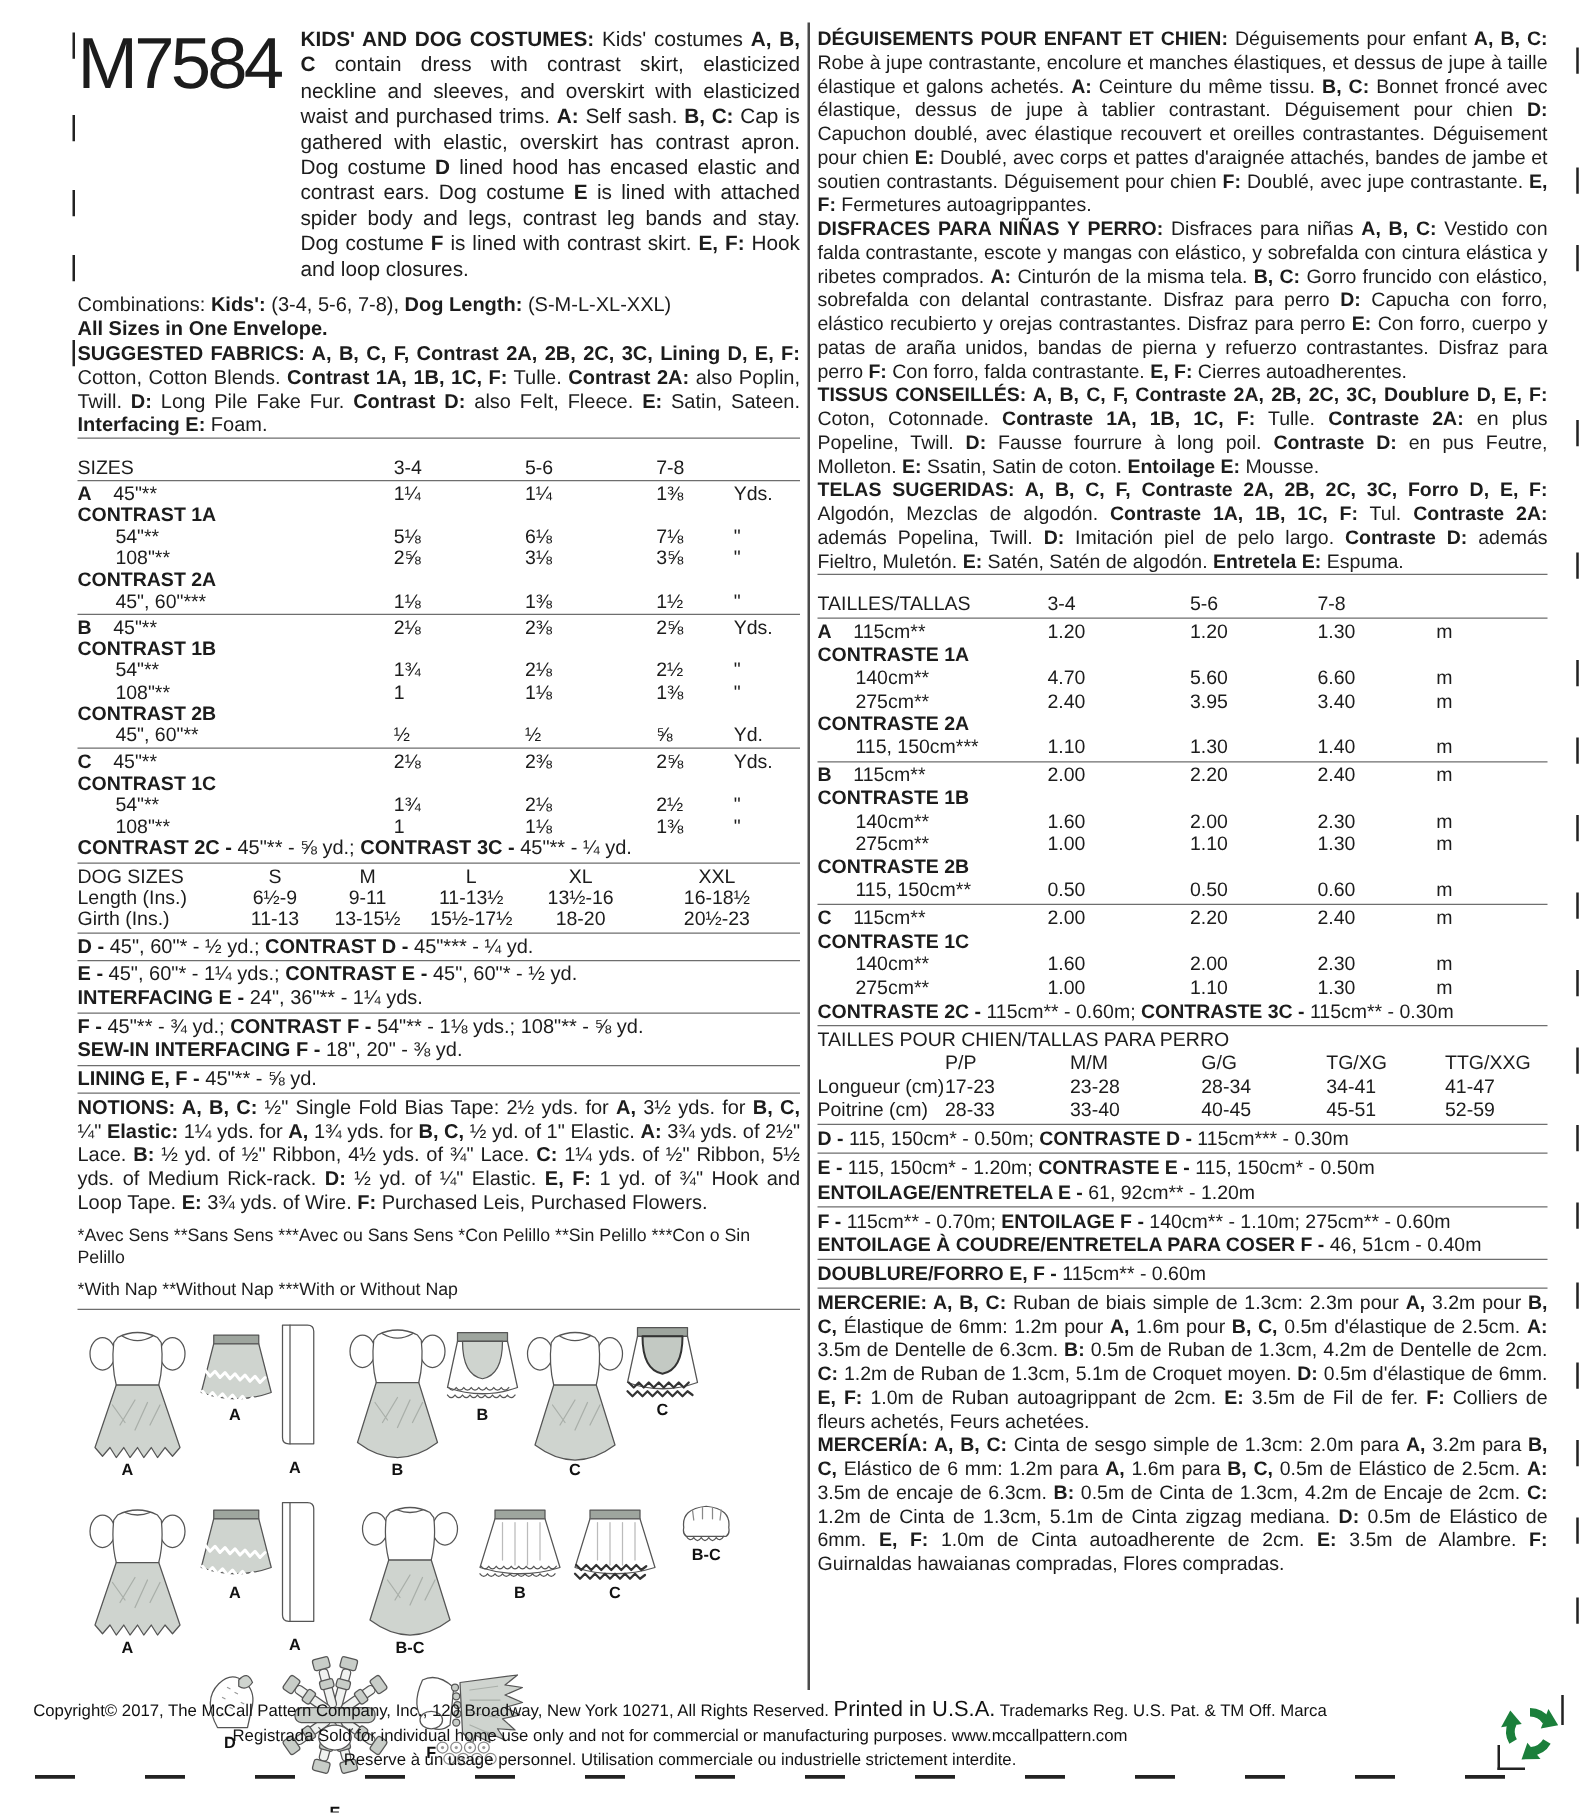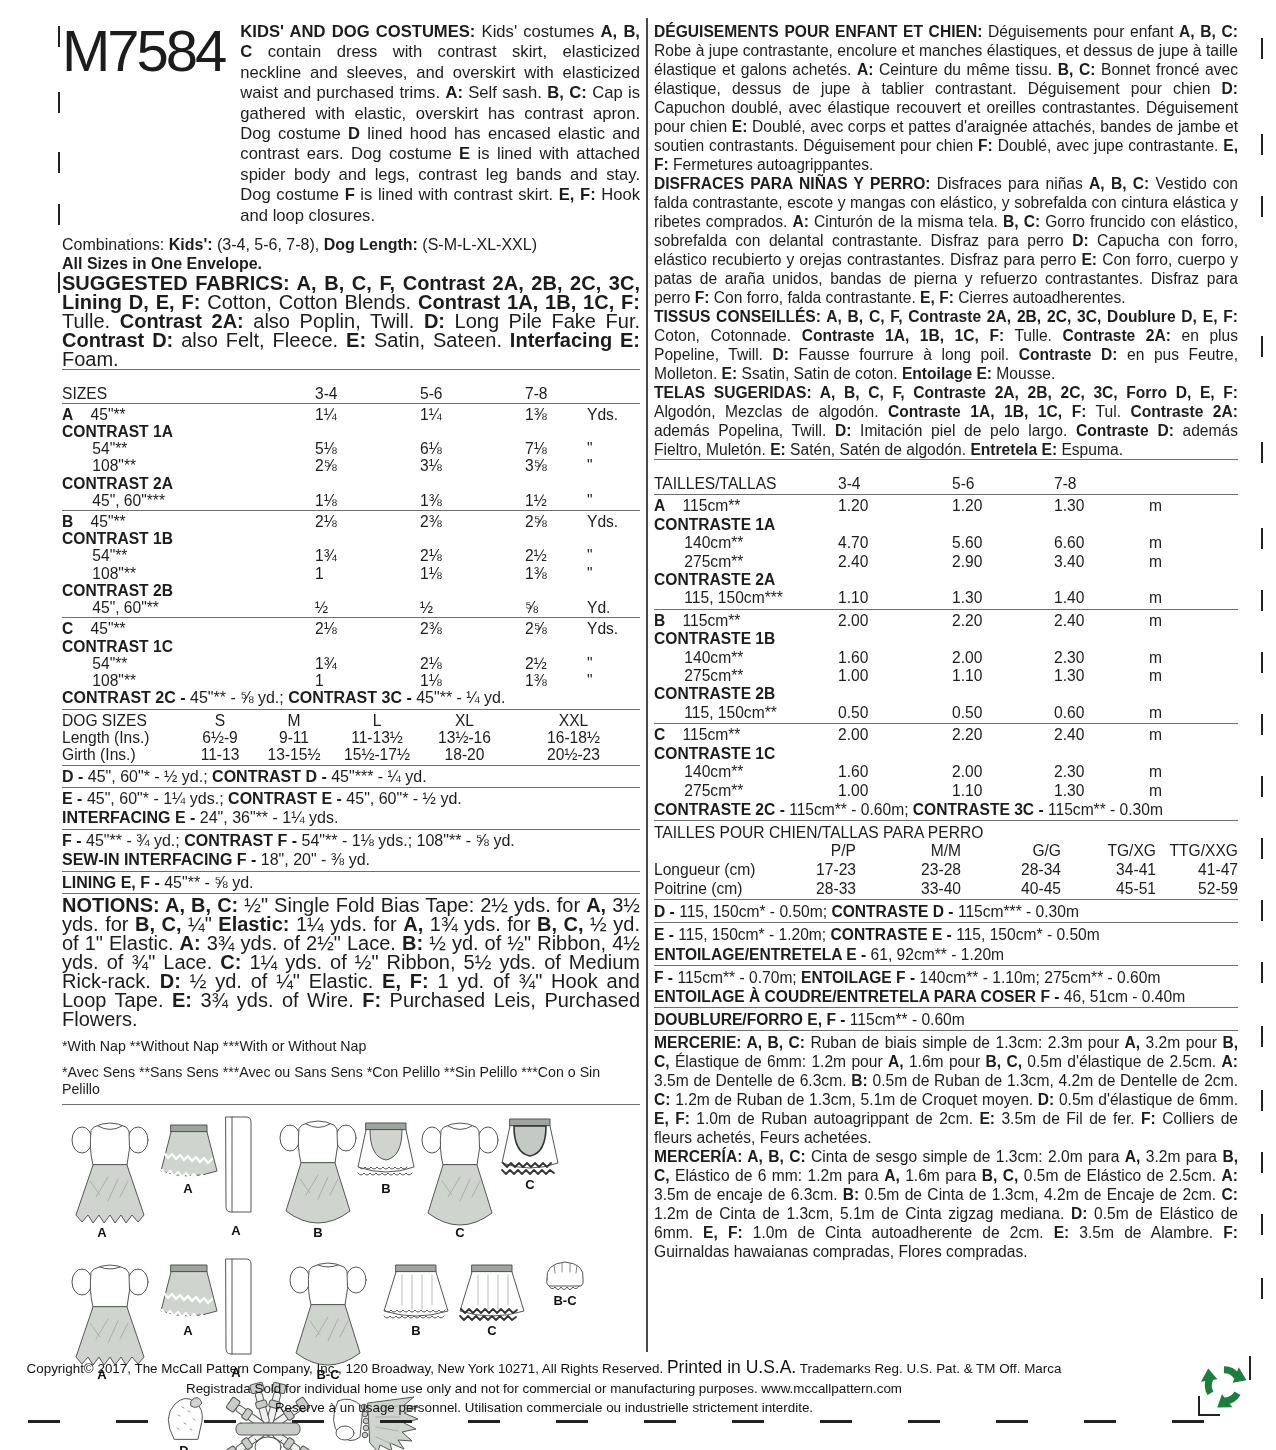--- a/index.html
+++ b/index.html
@@ -7,34 +7,34 @@
   body{width:1276px;height:1450px;position:relative;font-family:"Liberation Sans",sans-serif;color:#1c1c1c;overflow:hidden}
   b{font-weight:bold}
   .col-left{position:absolute;left:62px;top:22px;width:578px}
   .col-right{position:absolute;left:654px;top:22px;width:584px}
   .divider{position:absolute;left:646px;top:18px;width:2px;height:1334px;background:#4a4a4a}
   
   .hdr{display:flex;gap:16px;margin-bottom:10px}
   .pnum{font-size:58px;font-weight:normal;letter-spacing:-3px;line-height:.85;padding-top:4px}
   .desc{flex:1;font-size:16.6px;line-height:20.4px;text-align:justify}
   
-  .rich{font-size:20px;line-height:19px;text-align:justify}
+  .rich{font-size:16px;line-height:19px;text-align:justify}
   .line{font-size:16px;line-height:18.8px}
   .rb{border-bottom:1.4px solid #6e6e6e;padding-bottom:1px;margin-bottom:2px}
   .rt{border-top:1.4px solid #6e6e6e;padding-top:15px}
   
   .tbl .tr{display:grid;font-size:15.6px;line-height:17.2px}
   .tbl .tr.span{display:block}
   .tbl .td{white-space:pre-wrap}
   .tbl-yard .tr{grid-template-columns:253px 105px 105px 62px 1fr}
   .tbl-dog .tr{grid-template-columns:122px 72px 76px 90px 85px 1fr}
   .tbl-dog .td:not(:first-child){text-align:center}
   .tbl-met .tr{grid-template-columns:184px 114px 102px 95px 1fr;line-height:18.4px}
   .tbl-dogmet .tr{grid-template-columns:102px 100px 105px 100px 95px 1fr;line-height:18.6px}
-  .tbl-dogmet .td:not(:first-child){text-align:right}
+  .tbl-dogmet .td:not(:first-child){text-align:left}
   .notes{font-size:14.2px;line-height:17px;margin-top:9px}
   .endrule{border-bottom:1.6px solid #6e6e6e;margin-top:6px}
   .rc .rich{font-size:15.6px;line-height:19px}
   .rc .line{font-size:15.6px;line-height:19.2px}
   .gap18{margin-top:18px}
   
   .figs{display:block;margin-top:8px}
   .lbl{font:bold 13px "Liberation Sans",sans-serif;fill:#111}
   
   .footer{position:absolute;left:0;top:1358px;width:1088px;text-align:center;font-size:13.4px;line-height:19.5px;color:#111}
@@ -215,22 +215,22 @@
     </div>
   <div>
       <div class="line rb"><b>D - </b>45", 60"* - ½ yd.; <b>CONTRAST D - </b>45"*** - ¼ yd.</div>
       <div class="line"><b>E - </b>45", 60"* - 1¼ yds.; <b>CONTRAST E - </b>45", 60"* - ½ yd.</div>
       <div class="line rb"><b>INTERFACING E - </b>24", 36"** - 1¼ yds.</div>
       <div class="line"><b>F - </b>45"** - ¾ yd.; <b>CONTRAST F - </b>54"** - 1⅛ yds.; 108"** - ⅝ yd.</div>
       <div class="line rb"><b>SEW-IN INTERFACING F - </b>18", 20" - ⅜ yd.</div>
       <div class="line rb"><b>LINING E, F - </b>45"** - ⅝ yd.</div>
     </div>
   <div class="rich"><b>NOTIONS: A, B, C:</b> ½" Single Fold Bias Tape: 2½ yds. for <b>A,</b> 3½ yds. for <b>B, C,</b> ¼" <b>Elastic:</b> 1¼ yds. for <b>A,</b> 1¾ yds. for <b>B, C,</b> ½ yd. of 1" Elastic. <b>A:</b> 3¾ yds. of 2½" Lace. <b>B:</b> ½ yd. of ½" Ribbon, 4½ yds. of ¾" Lace. <b>C:</b> 1¼ yds. of ½" Ribbon, 5½ yds. of Medium Rick-rack. <b>D:</b> ½ yd. of ¼" Elastic. <b>E, F:</b> 1 yd. of ¾" Hook and Loop Tape. <b>E:</b> 3¾ yds. of Wire. <b>F:</b> Purchased Leis, Purchased Flowers.</div>
+  <div class="notes">*Avec Sens **Sans Sens ***Avec ou Sans Sens   *Con Pelillo **Sin Pelillo ***Con o Sin Pelillo</div>
   <div class="notes">*With Nap **Without Nap ***With or Without Nap</div>
-  <div class="notes">*Avec Sens **Sans Sens ***Avec ou Sans Sens   *Con Pelillo **Sin Pelillo ***Con o Sin Pelillo</div>
   <div class="endrule"></div>
 
   <svg class="figs" width="578" height="400" viewBox="0 0 578 400">
     <g stroke-linejoin="round" stroke-linecap="round">
 
       <g transform="translate(8,2)">
         <ellipse cx="12" cy="25" rx="10" ry="13" fill="#fff" stroke="#555"></ellipse>
         <ellipse cx="68" cy="25" rx="10" ry="13" fill="#fff" stroke="#555"></ellipse>
         <path d="M24,12 Q40,4 56,12 L59,16 Q61,34 57,50 L23,50 Q19,34 21,16 Z" fill="#fff" stroke="#555"></path>
         <path d="M28,11 Q40,18 52,11" fill="none" stroke="#555"></path>
@@ -471,21 +471,21 @@
       <div class="tr">
         <div class="td">       140cm**</div>
         <div class="td">4.70</div>
         <div class="td">5.60</div>
         <div class="td">6.60</div>
         <div class="td">m</div>
       </div>
       <div class="tr">
         <div class="td">       275cm**</div>
         <div class="td">2.40</div>
-        <div class="td">2.90</div>
+        <div class="td">3.95</div>
         <div class="td">3.40</div>
         <div class="td">m</div>
       </div>
       <div class="tr span">
         <div class="td"><b>CONTRASTE 2A</b></div>
       </div>
       <div class="tr rb">
         <div class="td">       115, 150cm***</div>
         <div class="td">1.10</div>
         <div class="td">1.30</div>

